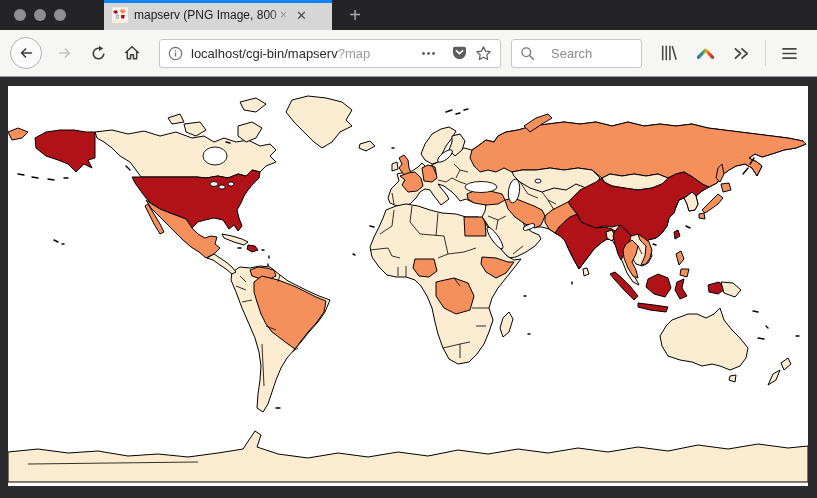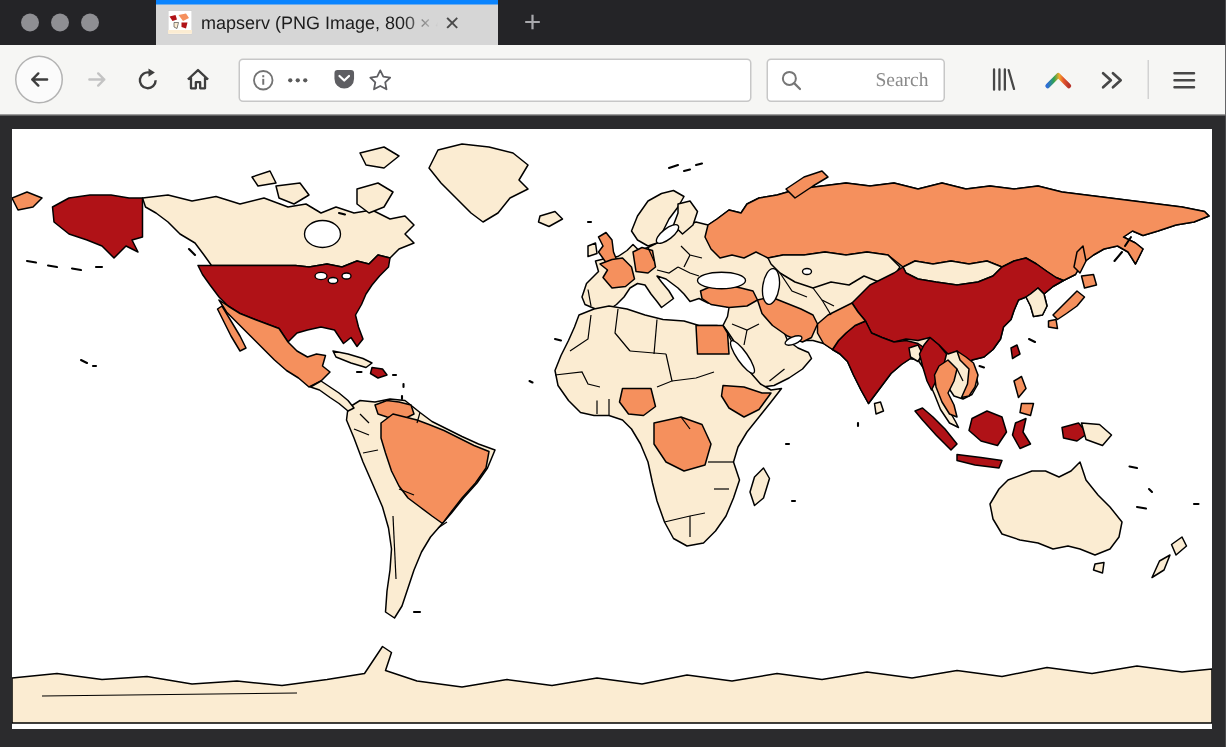--- a/index.html
+++ b/index.html
@@ -20,21 +20,21 @@
   
   .toolbar{position:absolute;left:0;top:30px;width:817px;height:47px;background:#f6f6f4;border-bottom:1px solid #9d9d9d;display:flex;align-items:center;box-sizing:border-box;padding:0 10px;}
   .navbtn{display:flex;align-items:center;justify-content:center;flex:0 0 auto;}
   .back-circle{width:30px;height:30px;border:1px solid #b3b3b3;border-radius:50%;background:#fbfbfb;display:flex;align-items:center;justify-content:center;margin-right:6px;}
   .icon-gap{margin:0 8px;}
   .urlbar{height:29px;background:#fff;border:1px solid #c7c7c7;border-radius:3px;display:flex;align-items:center;flex:0 0 342px;margin-left:10px;padding:0 8px;box-sizing:border-box;}
   .url-text{flex:1;font-size:13px;color:#2b2b2b;white-space:nowrap;overflow:hidden;margin-left:8px;
     -webkit-mask-image:linear-gradient(to right,#000 88%,transparent);mask-image:linear-gradient(to right,#000 88%,transparent);}
   .url-text .dim{color:#9b9b9b;}
   .searchbar{height:29px;background:#fff;border:1px solid #c7c7c7;border-radius:3px;display:flex;align-items:center;flex:0 0 118px;margin-left:10px;padding:0 8px;box-sizing:border-box;}
-  .searchbar input{border:none;outline:none;width:80px;font-size:13px;font-family:Liberation Serif, serif;color:#333;background:transparent;margin-left:2px;text-align:right;}
+  .searchbar input{border:none;outline:none;width:80px;font-size:13px;font-family:Liberation Sans, sans-serif;color:#333;background:transparent;margin-left:14px;}
   .searchbar input::placeholder{color:#8a8a8a;}
   .right-icons{display:flex;align-items:center;margin-left:auto;}
   .right-icons .ric{margin:0 9px;display:flex;align-items:center;}
   .vsep{width:1px;height:26px;background:#d2d2d2;margin:0 6px;}
 
   
   .content{position:absolute;left:0;top:77px;width:817px;height:421px;background:#2b2b2d;}
   .mapimg{position:absolute;left:8px;top:9px;width:800px;height:400px;background:#fff;cursor:zoom-in;}
   svg{display:block;}
 </style>
@@ -86,20 +86,21 @@
           <path d="M2.5 10 L10 3 L17.5 10 M4.8 8.6 V16.5 H8.4 V12 H11.6 V16.5 H15.2 V8.6" fill="none" stroke="#3e3e3e" stroke-width="1.7" stroke-linejoin="round"></path>
         </svg>
     </div>
 
     <div class="urlbar">
       <svg viewBox="0 0 16 16" width="15" height="15">
           <circle cx="8" cy="8" r="6.6" fill="none" stroke="#737373" stroke-width="1.3"></circle>
           <rect x="7.3" y="7" width="1.4" height="4.2" fill="#737373"></rect>
           <rect x="7.3" y="4.4" width="1.4" height="1.5" fill="#737373"></rect>
         </svg>
+      <span class="url-text"><span>localhost/cgi-bin/mapserv</span><span class="dim">?map</span></span>
       <svg class="icon-gap" viewBox="0 0 18 6" width="15" height="5">
           <circle cx="3" cy="3" r="1.7" fill="#5a5a5a"></circle>
           <circle cx="9" cy="3" r="1.7" fill="#5a5a5a"></circle>
           <circle cx="15" cy="3" r="1.7" fill="#5a5a5a"></circle>
         </svg>
       <svg class="icon-gap" viewBox="0 0 16 15" width="15" height="14">
           <path d="M1 3 a2.2 2.2 0 0 1 2.2 -2.2 h9.6 a2.2 2.2 0 0 1 2.2 2.2 v4 a7 7 0 0 1 -14 0 z" fill="#5e5e62"></path>
           <path d="M4.6 5 L8 8.2 L11.4 5" fill="none" stroke="#fff" stroke-width="1.6" stroke-linecap="round" stroke-linejoin="round"></path>
         </svg>
       <svg viewBox="0 0 20 20" width="17" height="17">

